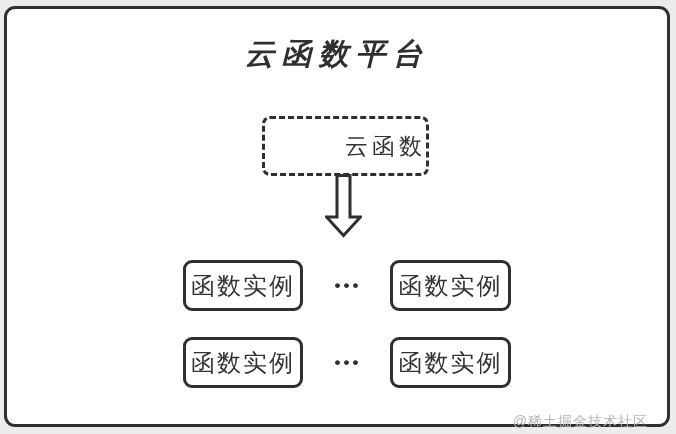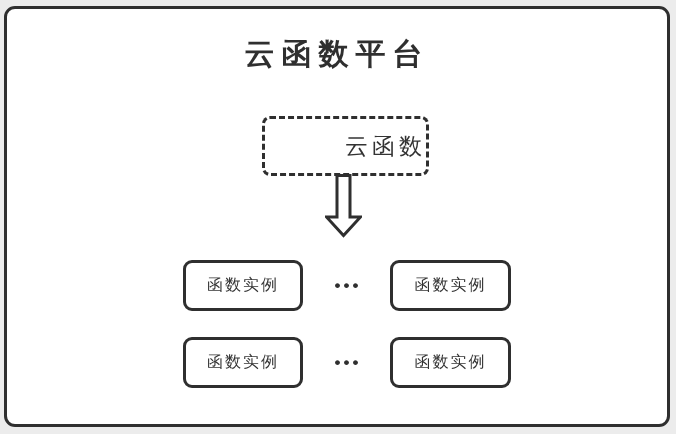--- a/index.html
+++ b/index.html
@@ -29,20 +29,21 @@
     border-radius: 11px;
   }
   .title {
     position: absolute;
     left: 0; right: 0; top: 25px;
     text-align: center;
     font-size: 30px;
     font-weight: bold;
     letter-spacing: 7px;
     color: var(--border);
+    font-style: italic;
   }
   .dashed-box {
     position: absolute;
     left: 255px; top: 107px;
     width: 167px; height: 60px;
     border: 3px dashed var(--border);
     border-radius: 8px;
     background: var(--card-bg);
     display: flex; align-items: center; justify-content: flex-end;
     font-size: 23px;
@@ -60,21 +61,21 @@
     stroke-width: 3;
     stroke-linejoin: miter;
   }
   .inst {
     position: absolute;
     width: 120px; height: 51px;
     border: 3px solid var(--border);
     border-radius: 9px;
     background: var(--card-bg);
     display: flex; align-items: center; justify-content: center;
-    font-size: 16px;
+    font-size: 24px;
     letter-spacing: 2px;
     color: var(--text);
   }
   .inst.r1c1 { left: 176px; top: 251px; }
   .inst.r1c2 { left: 383px; top: 251px; width: 121px; }
   .inst.r2c1 { left: 176px; top: 328px; }
   .inst.r2c2 { left: 383px; top: 328px; width: 121px; }
   .dots {
     position: absolute;
     left: 296px; width: 87px; height: 51px;
@@ -124,15 +125,16 @@
     <div class="inst r2c1">
       <span>函数实例</span>
     </div>
 
     <div class="dots r2">•••</div>
 
     <div class="inst r2c2">
       <span>函数实例</span>
     </div>
 
+    <div class="watermark">@稀土掘金技术社区</div>
 
   </div>
 </div>
 
 </body></html>

